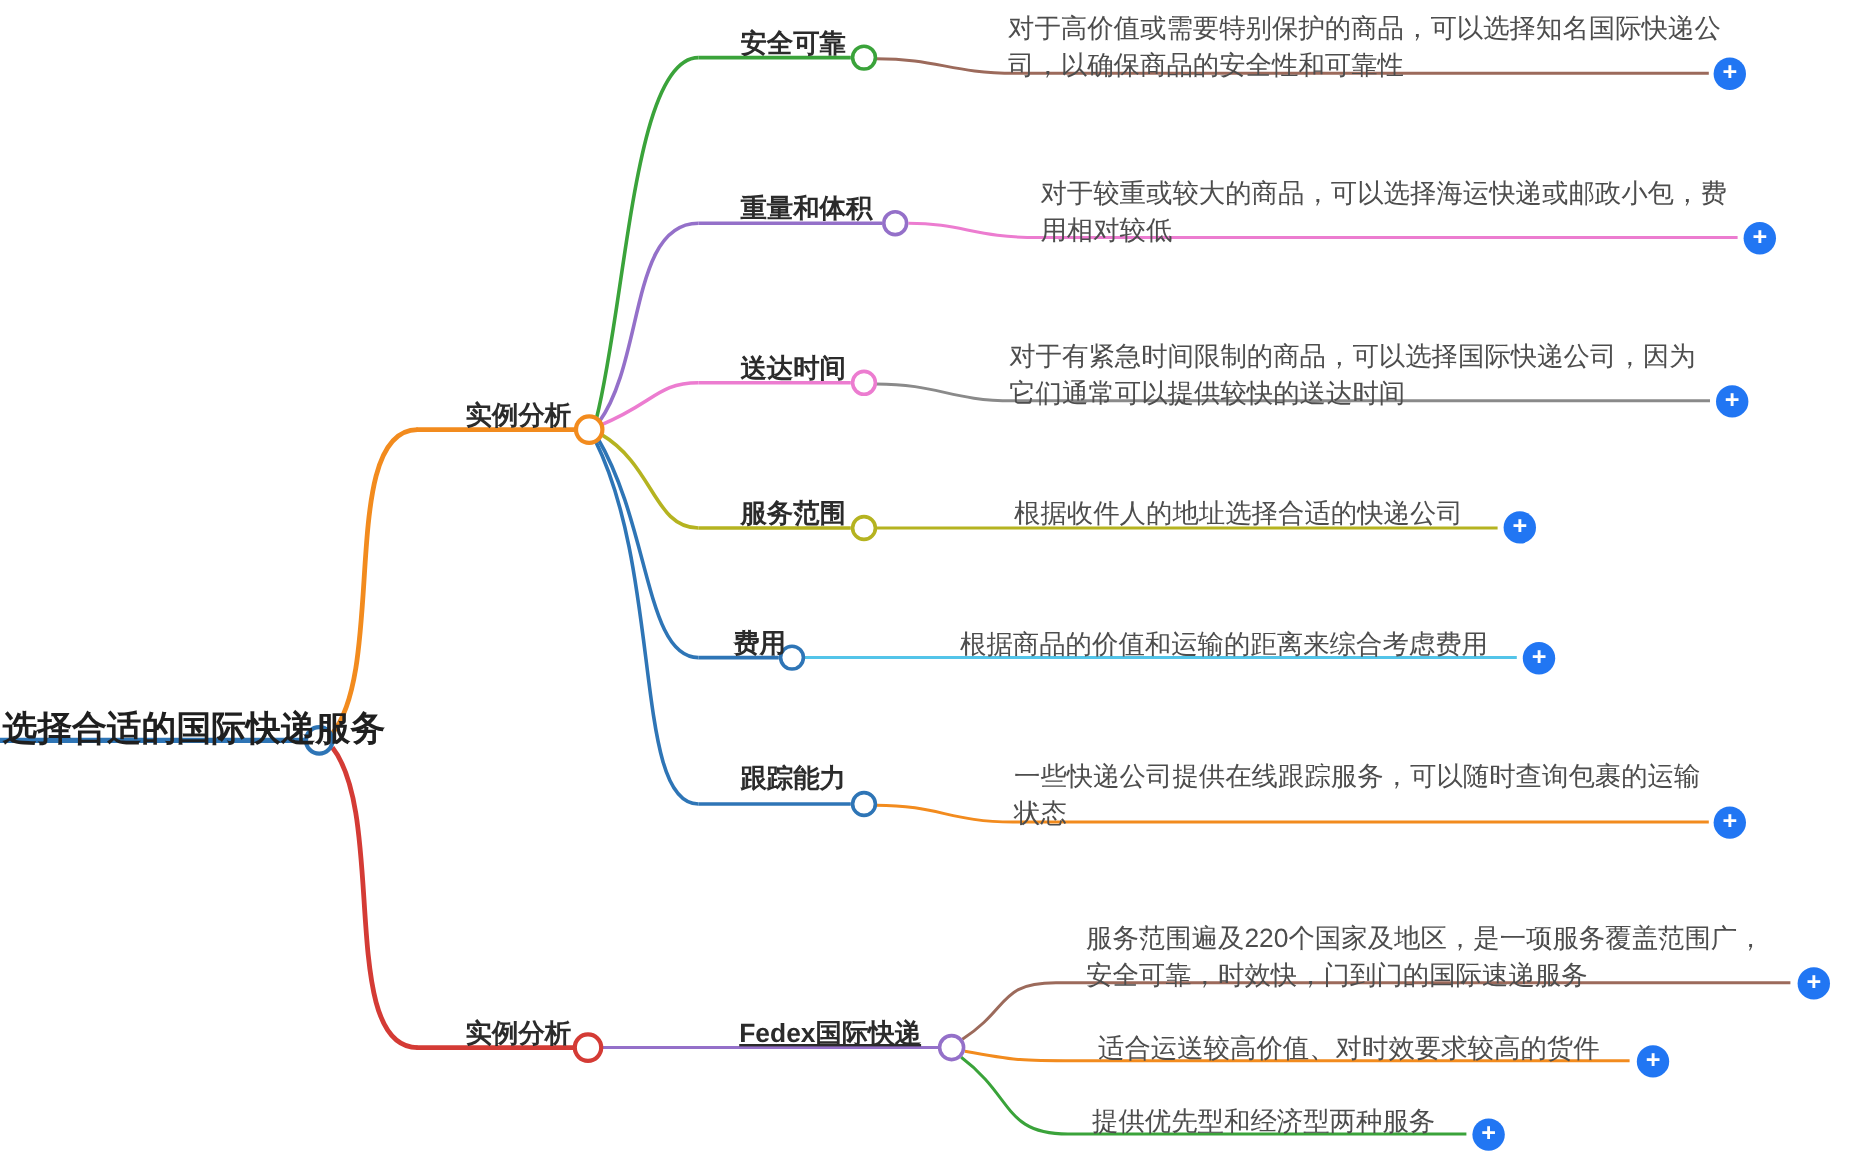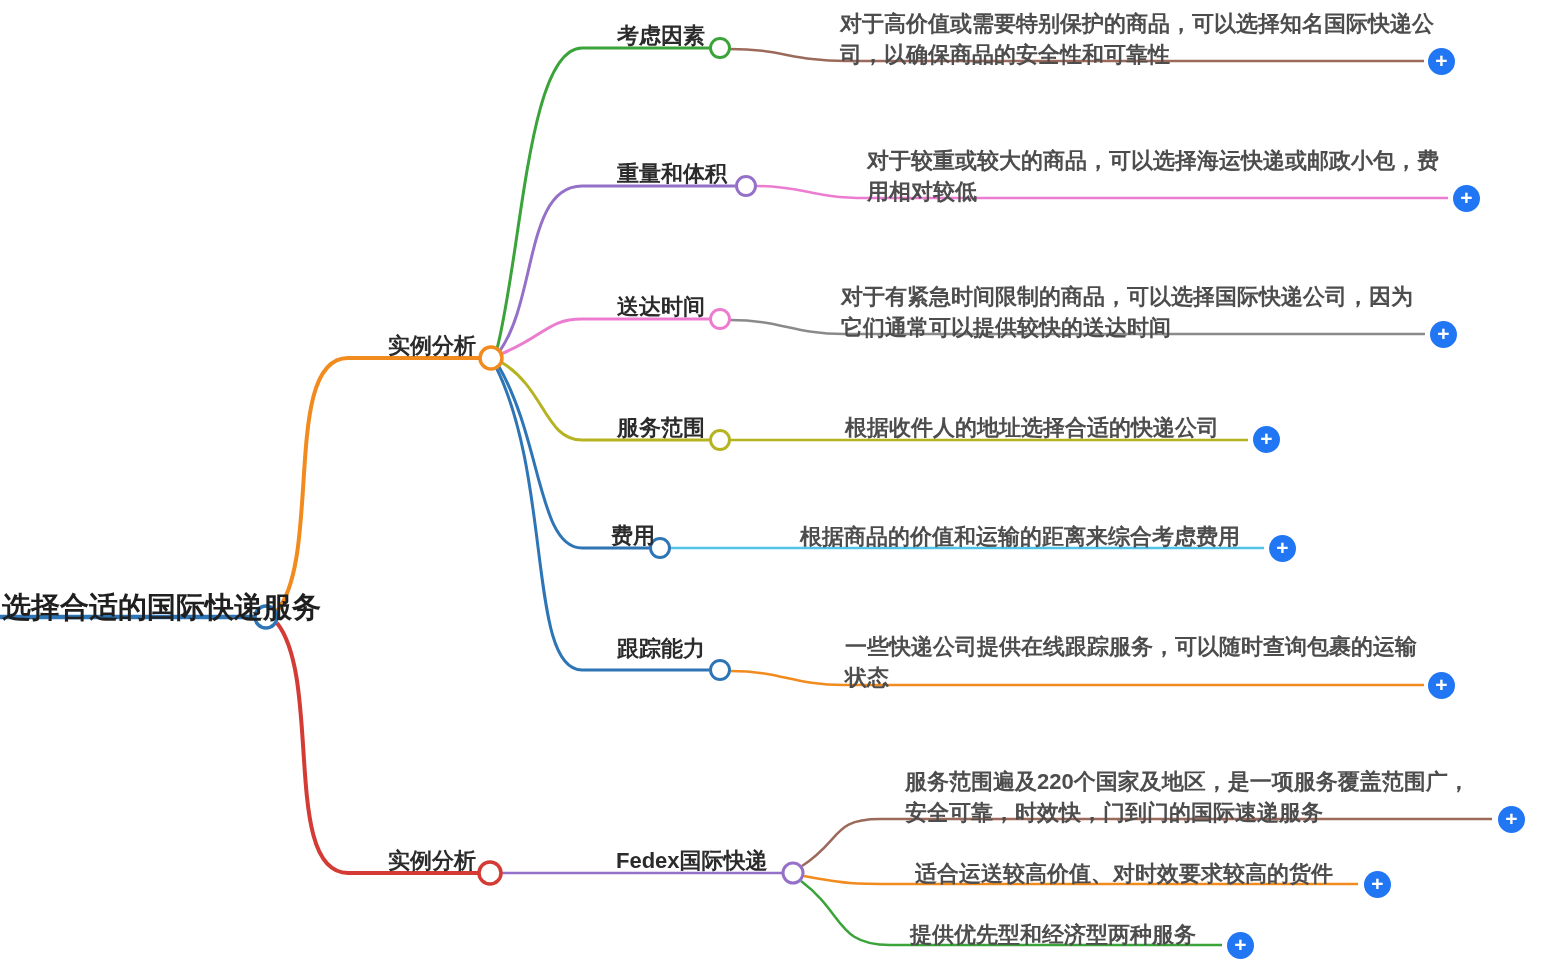--- a/index.html
+++ b/index.html
@@ -8,21 +8,21 @@
     background:#ffffff;
     font-family:"Liberation Sans","DejaVu Sans",sans-serif;
   }
   #canvas-svg{position:absolute;left:0;top:0;}
   .label{
     position:absolute;color:#2b2b2b;font-weight:bold;font-size:22px;
     white-space:nowrap;letter-spacing:0px;cursor:default;
   }
   .root-label{font-size:29px;color:#1f1f1f;}
   .leaf-text{
-    position:absolute;color:#4d4d4d;font-weight:bold;font-size:22px;
+    position:absolute;color:#4d4d4d;font-weight:normal;font-size:22px;
     line-height:1.42;letter-spacing:0px;cursor:default;
   }
   .plus-btn{
     position:absolute;width:27px;height:27px;border-radius:50%;
     display:flex;align-items:center;justify-content:center;
     color:#ffffff;font-size:21px;font-weight:bold;line-height:1;
     cursor:pointer;user-select:none;
   }
   .plus-btn span{transform:translateY(-1px);}
 </style>
@@ -76,27 +76,27 @@
   <circle cx="720" cy="319" r="9.5" fill="#ffffff" stroke-width="3" stroke="#ec7cd0"></circle>
   <circle cx="720" cy="440" r="9.5" fill="#ffffff" stroke-width="3" stroke="#b5b320"></circle>
   <circle cx="660" cy="548" r="9.5" fill="#ffffff" stroke-width="3" stroke="#2e75b6"></circle>
   <circle cx="720" cy="670" r="9.5" fill="#ffffff" stroke-width="3" stroke="#2e75b6"></circle>
   <circle cx="793" cy="873" r="10" fill="#ffffff" stroke-width="3" stroke="#9470c9"></circle>
 </svg>
 
 <div class="label root-label" style="left:2px;top:588px;">选择合适的国际快递服务</div>
 <div class="label" style="left:388px;top:331px;">实例分析</div>
 <div class="label" style="left:388px;top:846px;">实例分析</div>
-<div class="label" style="left:617px;top:21px;">考虑因素</div>
+<div class="label" style="left:617px;top:21px;">安全可靠</div>
 <div class="label" style="left:617px;top:159px;">重量和体积</div>
 <div class="label" style="left:617px;top:292px;">送达时间</div>
 <div class="label" style="left:617px;top:413px;">服务范围</div>
 <div class="label" style="left:611px;top:521px;">费用</div>
 <div class="label" style="left:617px;top:634px;">跟踪能力</div>
-<div class="label" style="left:616px;top:846px;">Fedex国际快递</div>
+<div class="label" style="left:616px;top:846px;text-decoration:underline;">Fedex国际快递</div>
 
 <div class="leaf-text" style="left:840px;top:8px;width:600px;">对于高价值或需要特别保护的商品，可以选择知名国际快递公司，以确保商品的安全性和可靠性</div>
 <div class="leaf-text" style="left:867px;top:145px;width:580px;">对于较重或较大的商品，可以选择海运快递或邮政小包，费用相对较低</div>
 <div class="leaf-text" style="left:841px;top:281px;width:590px;">对于有紧急时间限制的商品，可以选择国际快递公司，因为它们通常可以提供较快的送达时间</div>
 <div class="leaf-text" style="left:845px;top:412px;width:420px;">根据收件人的地址选择合适的快递公司</div>
 <div class="leaf-text" style="left:800px;top:521px;width:480px;">根据商品的价值和运输的距离来综合考虑费用</div>
 <div class="leaf-text" style="left:845px;top:631px;width:590px;">一些快递公司提供在线跟踪服务，可以随时查询包裹的运输状态</div>
 <div class="leaf-text" style="left:905px;top:766px;width:570px;">服务范围遍及220个国家及地区，是一项服务覆盖范围广，安全可靠，时效快，门到门的国际速递服务</div>
 <div class="leaf-text" style="left:915px;top:858px;width:460px;">适合运送较高价值、对时效要求较高的货件</div>
 <div class="leaf-text" style="left:910px;top:919px;width:330px;">提供优先型和经济型两种服务</div>

